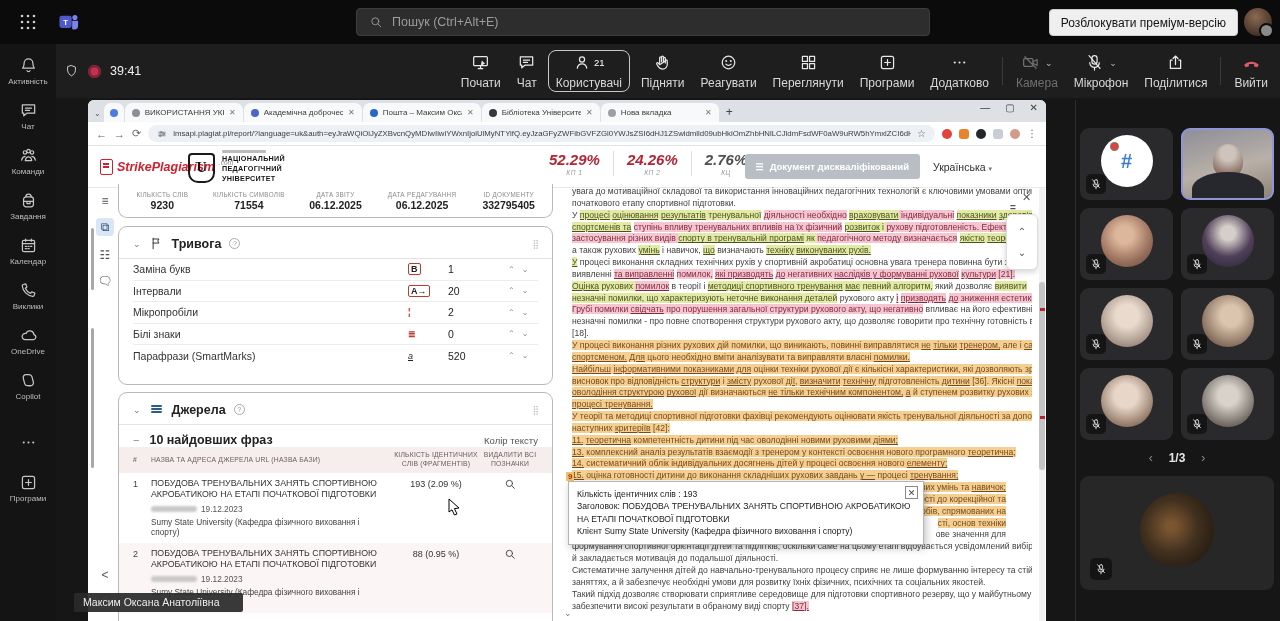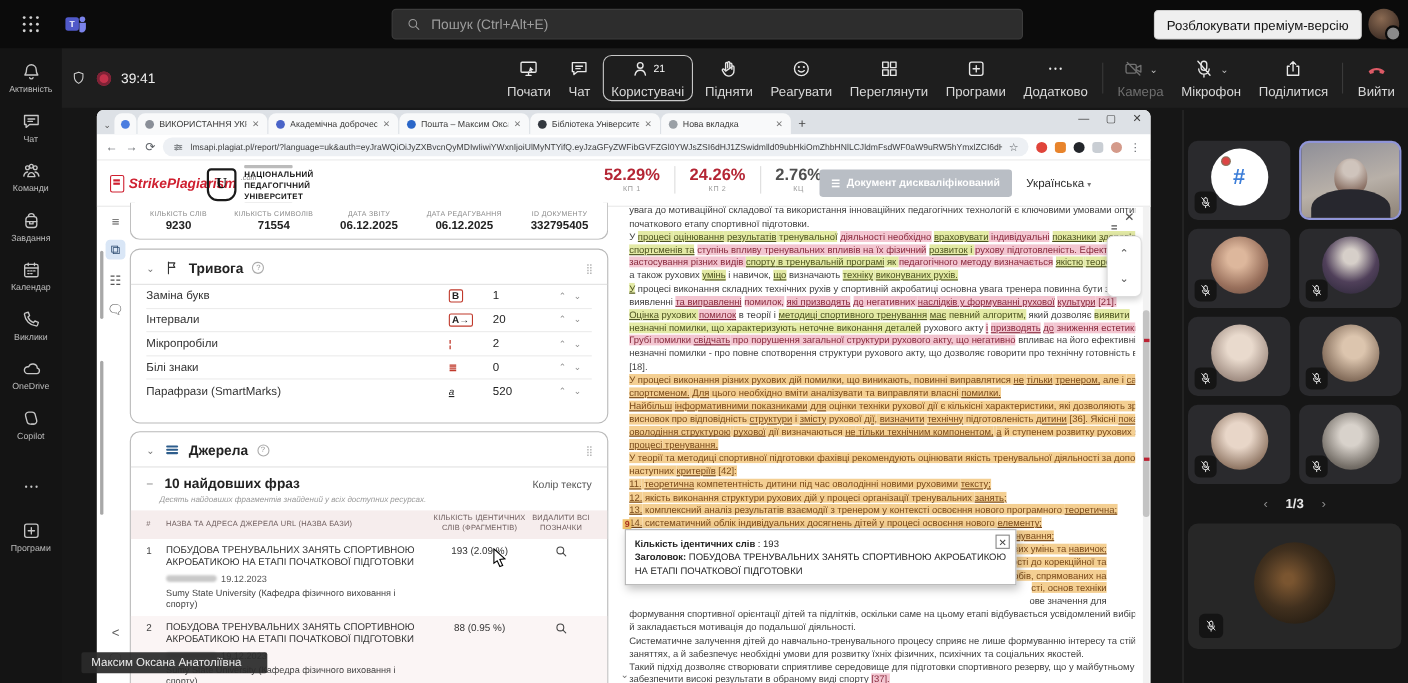--- a/index.html
+++ b/index.html
@@ -68,21 +68,21 @@
   .brand .doc { width:13px; height:16px; border:1.6px solid #cf2030; border-radius:2px; position:relative; }
   .brand .doc::after { content:""; position:absolute; left:2px; top:3px; width:6px; height:1.5px; background:#cf2030; box-shadow:0 3px 0 #cf2030; }
   .brand .bt { color:#cf2030; font-size:12.5px; font-weight:700; }
   .brand .bc { color:#888; font-size:6.5px; align-self:flex-start; }
   .uni { position:absolute; left:100px; top:4px; display:flex; gap:7px; align-items:center; }
   .emblem { width:27px; height:30px; border:2px solid #1a1a1a; border-radius:4px 4px 10px 10px; display:flex; align-items:center; justify-content:center; font-family:"Liberation Serif",serif; font-weight:700; font-size:14px; color:#111; }
   .unit { display:flex; flex-direction:column; gap:1px; }
   .unit .bar { height:2.5px; width:44px; background:#bbb; border-radius:1px; }
   .unit .ln { font-size:7.2px; font-weight:700; color:#161616; letter-spacing:.3px; line-height:1.25; }
   .metrics { position:absolute; left:448px; top:5px; display:flex; align-items:center; }
-  .metric { text-align:center; padding:0 13px; }
+  .metric { text-align:center; padding:0 13px;font-style:italic; }
   .metric .v { font-size:15px; font-weight:700; }
   .metric .l { font-size:6.5px; color:#9a9a9a; letter-spacing:.6px; margin-top:1px; }
   .metric + .metric { border-left:1px solid #ddd; }
   .status-btn { position:absolute; right:126px; top:8px; background:#b9bec5; color:#fff; font-size:9.5px; font-weight:700; border-radius:3px; padding:7px 11px; display:flex; gap:6px; align-items:center; }
   .status-btn .sic { font-size:9px; }
   .lang { position:absolute; right:54px; top:15px; font-size:10.5px; color:#2e2e2e; }
   .lang .c { font-size:7px; color:#777; }
 
   
   .rail-ic { position:absolute; width:18px; height:18px; color:#555; display:flex; align-items:center; justify-content:center; font-size:12px; }
@@ -150,21 +150,21 @@
   .scrollbox { position:absolute; left:918px; top:114px; width:32px; height:56px; background:#fff; border:1px solid #ddd; border-radius:6px; box-shadow:0 2px 6px rgba(0,0,0,.18); display:flex; flex-direction:column; align-items:center; justify-content:space-evenly; color:#555; font-size:10px; }
   .vscroll { position:absolute; right:1px; top:88px; width:6px; bottom:0; background:#f2f2f2; }
   .vthumb { position:absolute; left:0; width:6px; background:#c4c4c4; border-radius:3px; }
   .redmark { position:absolute; right:1px; width:5px; height:3px; background:#b23; }
   .docdown { position:absolute; left:476px; top:508px; color:#777; font-size:9px; }
 
   
   .marker9 { position:absolute; left:478px; top:372px; background:#f1c36c; color:#a32; font-size:8px; font-weight:700; padding:0 2px; z-index:5; }
   .popup { position:absolute; left:480px; top:381px; width:356px; background:#fff; border:1px solid #b5b5b5; box-shadow:2px 3px 8px rgba(0,0,0,.25); z-index:6; padding:6px 8px; }
   .popup .row { font-size:8.6px; color:#222; line-height:1.45; }
-  .popup b { font-weight:700; }
+  .popup b { font-weight:400; }
   .popup .blur { display:inline-block; width:58px; height:6px; background:#c9c9c9; border-radius:3px; filter:blur(1px); vertical-align:middle; }
   .popup .x { position:absolute; right:5px; top:4px; width:13px; height:13px; border:1px solid #888; display:flex; align-items:center; justify-content:center; font-size:9px; color:#444; }
 
   
   .cursor { position:absolute; left:360px; top:398px; z-index:8; }
 
   
   .vline { position:absolute; left:1075px; top:100px; width:1px; bottom:0; background:#2e2e2e; }
   .ppanel { position:absolute; left:1080px; top:128px; width:194px; }
   .tilegrid { display:grid; grid-template-columns:93px 93px; gap:8px; }
@@ -680,21 +680,20 @@
           </span>
         <span class="ttl">Джерела</span>
         <span class="qm">?</span>
         <span class="drag">⣿</span>
       </div>
       <div class="src-sub">
         <span class="minus">−</span>
         <span class="t">10 найдовших фраз</span>
         <span class="color">Колір тексту</span>
       </div>
-      <div class="src-note">Десять найдовших фрагментів знайдений у всіх доступних ресурсах.</div>
       <div class="thead">
         <span class="c c0">#</span>
         <span class="c c1">НАЗВА ТА АДРЕСА ДЖЕРЕЛА URL (НАЗВА БАЗИ)</span>
         <span class="c c2"><span>КІЛЬКІСТЬ ІДЕНТИЧНИХ</span><br><span>СЛІВ (ФРАГМЕНТІВ)</span></span>
         <span class="c c3"><span>ВИДАЛИТИ ВСІ</span><br><span>ПОЗНАЧКИ</span></span>
       </div>
       <div id="src-rows">
           <div class="srow">
             <div class="n">1</div>
             <div class="body">
@@ -753,22 +752,21 @@
         <div class="doc-line"><span>незначні помилки - про повне спотворення структури рухового акту, що дозволяє говорити про технічну готовність в цілому</span></div>
         <div class="doc-line"><span>[18].</span></div>
         <div class="doc-line"><span class="hl-o">У процесі виконання різних рухових дій помилки, що виникають, повинні виправлятися </span><span class="hl-o u">не</span><span class="hl-o"> </span><span class="hl-o u">тільки</span><span class="hl-o"> </span><span class="hl-o u">тренером,</span><span class="hl-o"> але і </span><span class="hl-o u">самим</span></div>
         <div class="doc-line"><span class="hl-o u">спортсменом.</span><span class="hl-o"> </span><span class="hl-o u">Для</span><span class="hl-o"> цього необхідно вміти аналізувати та виправляти власні </span><span class="hl-o u">помилки.</span></div>
         <div class="doc-line"><span class="hl-o u">Найбільш</span><span class="hl-o"> </span><span class="hl-o u">інформативними показниками</span><span class="hl-o">  </span><span class="hl-o u">для</span><span class="hl-o">  оцінки техніки рухової дії є кількісні характеристики, які дозволяють зробити</span></div>
         <div class="doc-line"><span class="hl-o">висновок про відповідність </span><span class="hl-o u">структури</span><span class="hl-o"> і </span><span class="hl-o u">змісту</span><span class="hl-o"> рухової </span><span class="hl-o u">дії,</span><span class="hl-o">  </span><span class="hl-o u">визначити</span><span class="hl-o"> </span><span class="hl-o u">технічну</span><span class="hl-o"> підготовленість </span><span class="hl-o u">дитини</span><span class="hl-o">  [36]. Якісні </span><span class="hl-o u">показники</span></div>
         <div class="doc-line"><span class="hl-o u">оволодіння структурою</span><span class="hl-o"> </span><span class="hl-o u">рухової</span><span class="hl-o"> дії визначаються </span><span class="hl-o u">не</span><span class="hl-o u">  тільки технічним компонентом,</span><span class="hl-o"> </span><span class="hl-o u">а</span><span class="hl-o"> й ступенем розвитку рухових якостей </span></div>
         <div class="doc-line"><span class="hl-o u">процесі</span><span class="hl-o u">  тренування.</span></div>
         <div class="doc-line"><span class="hl-o">У теорії та методиці спортивної підготовки фахівці рекомендують оцінювати якість тренувальної діяльності за допомогою</span></div>
         <div class="doc-line"><span class="hl-o">наступних </span><span class="hl-o u">критеріїв</span><span class="hl-o">  [42]:</span></div>
-        <div class="doc-line"><span class="hl-o u">11.</span><span class="hl-o"> </span><span class="hl-o u">теоретична</span><span class="hl-o"> компетентність дитини під час оволодінні новими руховими </span><span class="hl-o u">тексту;</span></div>
-        <div class="doc-line"><span class="hl-o u">12.</span><span class="hl-o"> якість виконання структури рухових дій у процесі організації тренувальних </span><span class="hl-o u">занять;</span></div>
+        <div class="doc-line"><span class="hl-o u">11.</span><span class="hl-o"> </span><span class="hl-o u">теоретична</span><span class="hl-o"> компетентність дитини під час оволодінні новими руховими </span><span class="hl-o u">діями;</span></div>
         <div class="doc-line"><span class="hl-o u">13.</span><span class="hl-o"> комплексний аналіз результатів взаємодії з тренером у контексті освоєння нового програмного </span><span class="hl-o u">теоретична;</span></div>
         <div class="doc-line"><span class="hl-o u">14.</span><span class="hl-o"> систематичний облік індивідуальних досягнень дітей у процесі освоєння нового </span><span class="hl-o u">елементу;</span></div>
         <div class="doc-line"><span class="hl-o u">15.</span><span class="hl-o"> оцінка готовності дитини до виконання складніших рухових завдань </span><span class="hl-o u">у —</span><span class="hl-o"> процесі </span><span class="hl-o u">тренування;</span></div>
         <div class="doc-line ar"><span class="hl-o">ня рухових умінь та </span><span class="hl-o u">навичок;</span></div>
         <div class="doc-line ar"><span class="hl-o">товності до корекційної та</span></div>
         <div class="doc-line ar"><span class="hl-o">собів, спрямованих на</span></div>
         <div class="doc-line ar"><span class="hl-o">сті, основ техніки</span></div>
         <div class="doc-line ar"><span>ове значення для</span></div>
         <div class="doc-line"><span>формування спортивної орієнтації дітей та підлітків, оскільки саме на цьому етапі відбувається усвідомлений вибір виду спорту</span></div>
         <div class="doc-line"><span>й закладається мотивація до подальшої діяльності.</span></div>
@@ -790,20 +788,21 @@
     </div>
     <div class="redmark" style="top:208px"></div>
     <div class="redmark" style="top:316px"></div>
     <div class="docdown">⌄</div>
 
     <div class="marker9">9</div>
     <div class="popup">
       <div class="x">✕</div>
       <div class="row"><b>Кількість ідентичних слів</b><span> : 193</span></div>
       <div class="row"><b>Заголовок:</b><span> ПОБУДОВА ТРЕНУВАЛЬНИХ ЗАНЯТЬ СПОРТИВНОЮ АКРОБАТИКОЮ НА ЕТАПІ ПОЧАТКОВОЇ ПІДГОТОВКИ</span></div>
+      <div class="row"><b>Клієнт</b><span> Sumy State University (Кафедра фізичного виховання і спорту)</span></div>
     </div>
 
     <div class="cursor">
       <svg width="13" height="18" viewBox="0 0 13 18">
           <path d="M1 1l10 9-4.6.6L9 16l-2.6 1-2.4-5.2L1 14z" fill="#fff" stroke="#000" stroke-width="1"></path>
         </svg>
     </div>
   </div>
 
   <div class="vline"></div>

